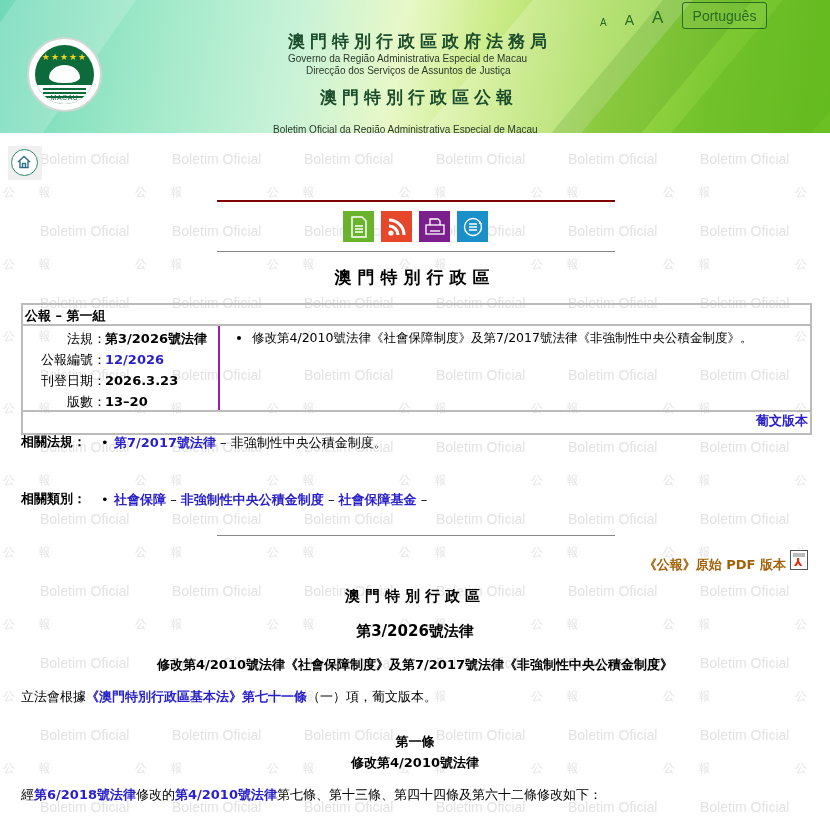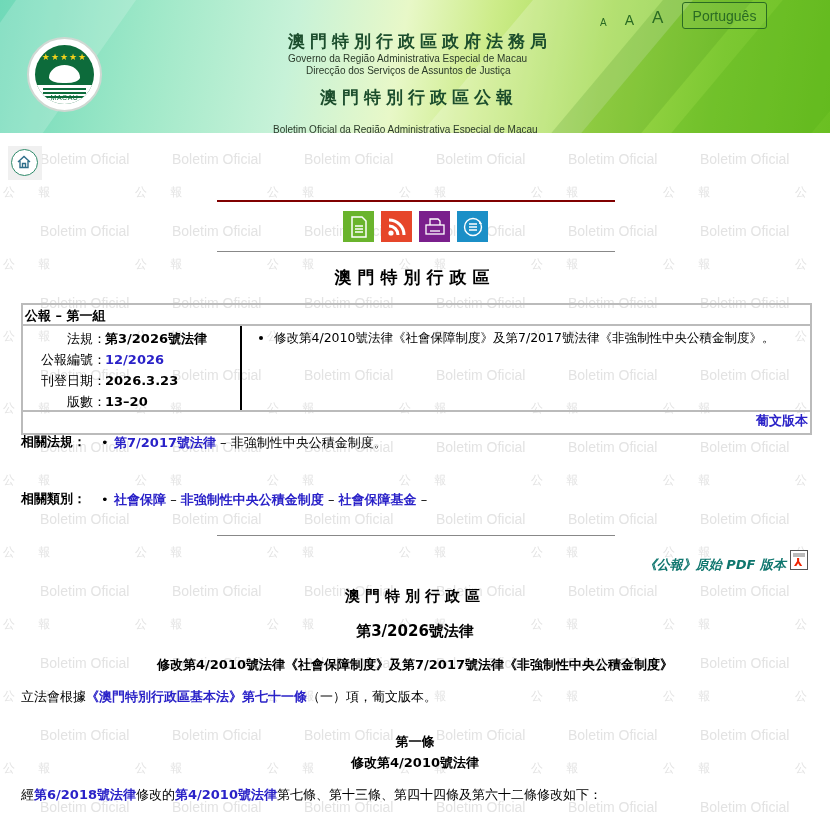--- a/index.html
+++ b/index.html
@@ -53,39 +53,39 @@
     .ic-rss { background: #e6462a; }
     .ic-print { background: #7a1f8c; }
     .ic-sync { background: #1b8fc7; }
 
     .region-title { position: absolute; left: 0; width: 830px; text-align: center; top: 266px; font-size: 17px; font-weight: bold; letter-spacing: 6px; }
 
     
     .info-table { position: absolute; left: 21px; top: 303px; width: 791px; border: 2px solid #bbb; background: transparent; }
     .info-head { height: 21px; padding: 2px 2px; font-weight: bold; font-size: 13px; border-bottom: 2px solid #bbb; }
     .info-body { display: flex; height: 86px; border-bottom: 2px solid #bbb; }
-    .info-left { width: 219px; border-right: 2px solid #000000; padding: 2px 0 16px 2px; }
+    .info-left { width: 197px; border-right: 2px solid #a21caf; padding: 2px 0 16px 2px; }
     .info-row { display: flex; height: 21px; align-items: center; font-size: 13px; }
     .info-row .lbl { width: 68px; text-align: right; }
     .info-row .colon { width: 12px; text-align: center; }
     .info-row .val { font-weight: bold; }
     .info-right { flex: 1; padding: 2px 0 0 16px; font-size: 12.5px; }
     .info-right li { list-style: disc; margin-left: 2px; line-height: 20px; }
     .info-right ul { padding-left: 14px; }
     .info-foot { height: 21px; text-align: right; padding-right: 2px; font-weight: bold; font-size: 13px; padding-left: 33px; }
     a, .link { color: #2a22c8; text-decoration: none; font-weight: bold; }
 
     .related { position: absolute; left: 21px; font-size: 13px; }
     .related .rlbl { position: absolute; left: 0; top: 0; font-weight: bold; white-space: nowrap; }
     .related ul { position: absolute; left: 80px; top: 0; list-style: none; white-space: nowrap; }
     .related li { line-height: 19px; }
     .related li::before { content: "•"; display: inline-block; width: 13px; }
 
     .pdf-link { position: absolute; right: 22px; top: 546px; display: flex; align-items: center; gap: 4px; }
-    .pdf-link span.t { color: #0f766e; font-weight: bold; font-style: italic; font-size: 13px; margin-top: 10px; }
+    .pdf-link span.t { color: #a16207; font-weight: bold; font-size: 13px; margin-top: 10px; }
     .pdf-icon { width: 18px; height: 20px; border: 1px solid #555; background: #fff; position: relative; }
     .pdf-icon::before { content: ""; position: absolute; left: 2px; top: 2px; width: 12px; height: 4px; background: #bbb; }
     .pdf-icon::after { content: "⅄"; position: absolute; left: 3px; top: 5px; color: #e20; font-size: 11px; font-weight: bold; }
 
     .doc-center { position: absolute; left: 0; width: 830px; text-align: center; font-weight: bold; }
     .doc-p { position: absolute; left: 21px; font-size: 13px; white-space: nowrap; }
   </style>
 </head>
 <body>
 

